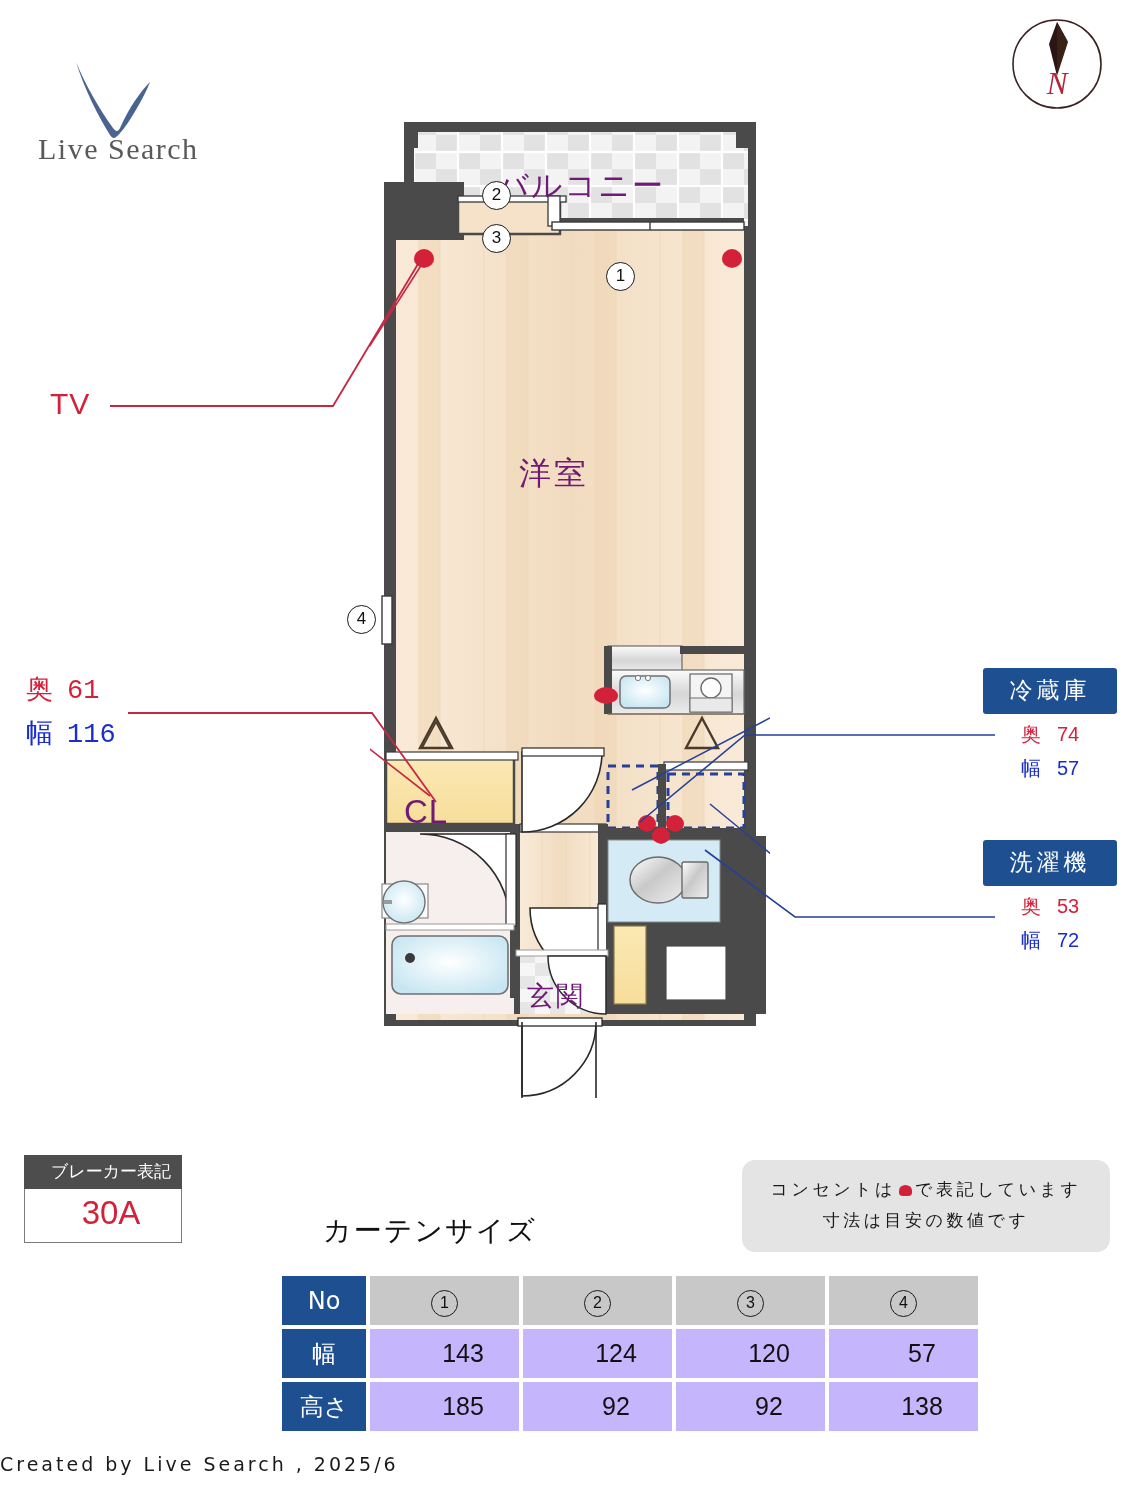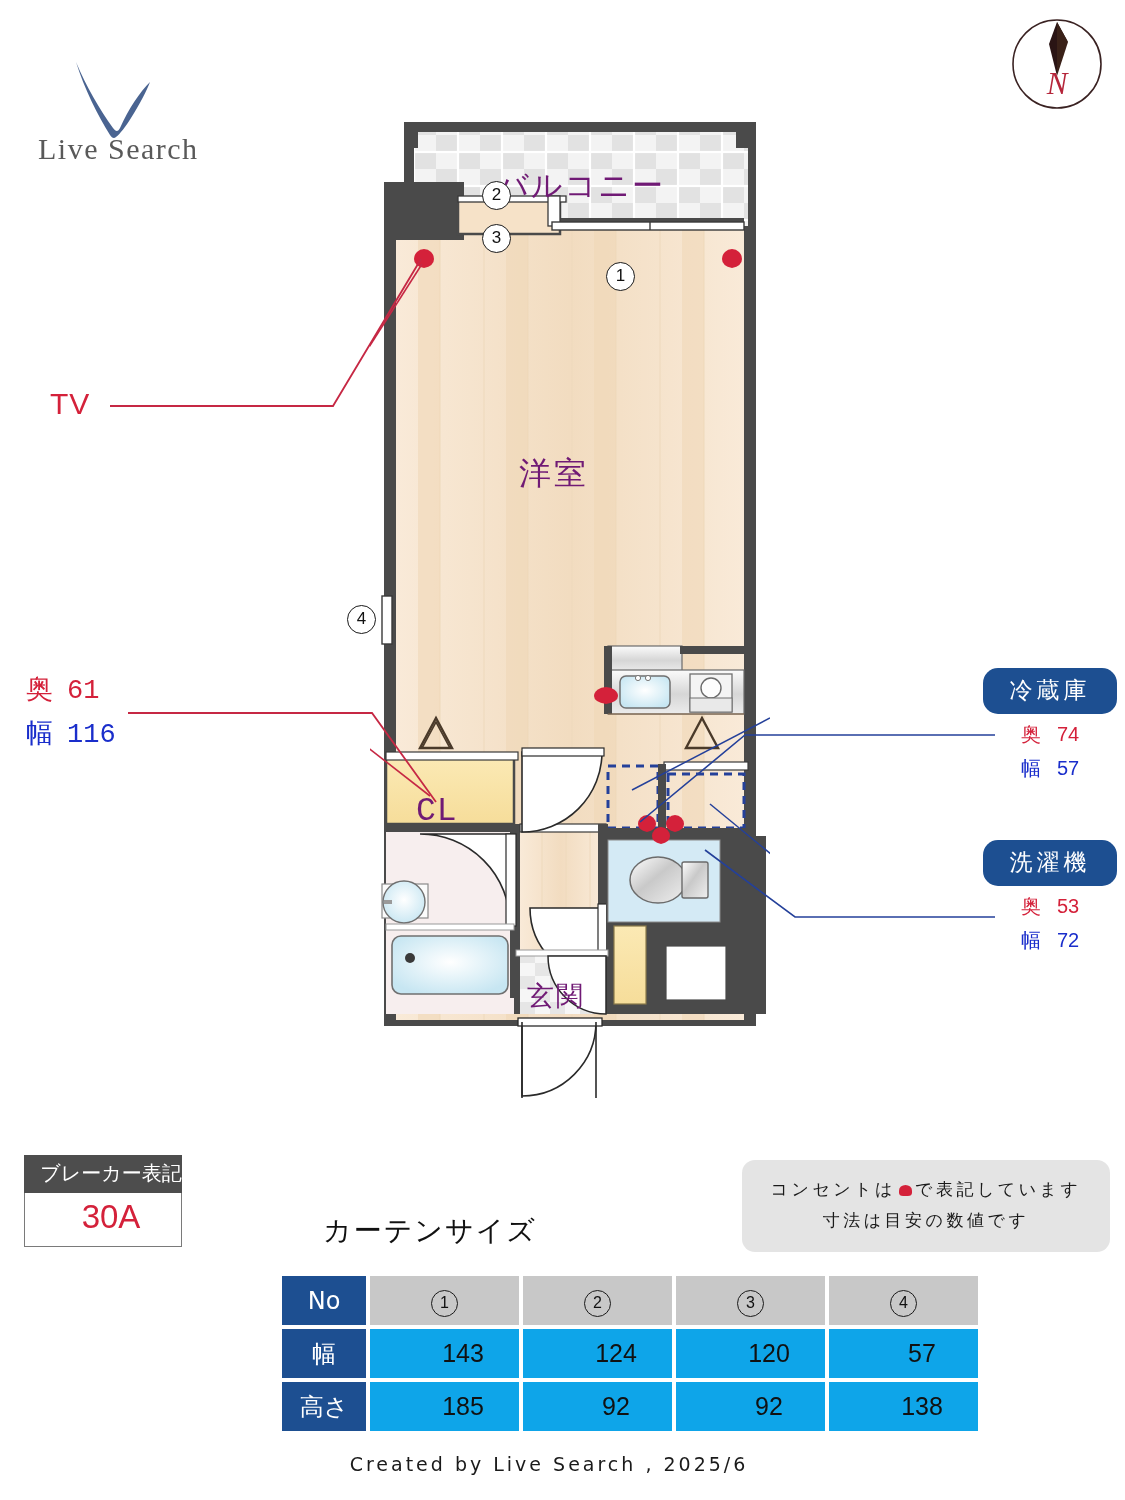--- a/index.html
+++ b/index.html
@@ -47,22 +47,22 @@
   .plan-label {
     position: absolute;
     font-family: "DejaVu Sans", "Liberation Sans", sans-serif;
     color: #701a75;
     white-space: nowrap;
   }
   #label-balcony { left: 497px; top: 165px; font-size: 31px; letter-spacing: 2px; }
   #label-room    { left: 519px; top: 452px; font-size: 32px; letter-spacing: 3px; }
   #label-genkan  { left: 527px; top: 978px; font-size: 27px; letter-spacing: 2px; }
   #label-cl {
-    left: 416px; top: 793px; font-size: 33px;
-    font-family: Liberation Mono, monospace; letter-spacing: 1px;
+    left: 404px; top: 793px; font-size: 33px;
+    font-family: Liberation Sans, sans-serif; letter-spacing: 1px;
   }
 
   
   .circ-num {
     position: absolute;
     width: 27px; height: 27px;
     border: 1.6px solid #1a1a1a;
     border-radius: 50%;
     background: #fff;
     font-size: 17px;
@@ -97,21 +97,21 @@
   
   .appl-box { position: absolute; width: 134px; }
   .appl-title {
     background: #1d4f91;
     color: #fff;
     font-size: 23px;
     text-align: center;
     padding: 7px 0 8px 0;
     letter-spacing: 4px;
     font-family: "DejaVu Sans", sans-serif;
-    border-radius: 15px;
+    border-radius: 3px;
   }
   .appl-row {
     font-size: 20px;
     text-align: center;
     margin-top: 7px;
     font-family: "DejaVu Sans", sans-serif;
     white-space: nowrap;
   }
   .appl-row .lbl-d { color: #d4213a; }
   .appl-row .lbl-w { color: #1a2ecb; }
@@ -119,21 +119,21 @@
   .appl-row .val-w { color: #1a2ecb; font-family: "Liberation Sans", sans-serif; }
   .appl-row .gap { display: inline-block; width: 16px; }
   #fridge-box { left: 983px; top: 668px; }
   #washer-box { left: 983px; top: 840px; }
 
   
   #breaker { left: 24px; top: 1155px; width: 158px; }
   #breaker-head {
     background: #4d4d4d;
     color: #fff;
-    font-size: 20px;
+    font-size: 17px;
     text-align: center;
     padding: 5px 0 6px 16px;
     letter-spacing: 0px;
     font-family: "DejaVu Sans", sans-serif;
   }
   #breaker-body {
     border: 1.5px solid #7a7a7a;
     border-top: none;
     background: #fff;
     text-align: center;
@@ -193,36 +193,36 @@
     margin-top: 27px;
   }
   #curtain-table td.hdr {
     background: #1d4f91;
     color: #fff;
     width: 82px;
     font-family: "DejaVu Sans", sans-serif;
     font-size: 24px;
   }
   #curtain-table td.numhdr { background: #c8c8c8; }
-  #curtain-table td.cell { background: #0ea5e9; color: #111; padding-left: 38px; }
+  #curtain-table td.cell { background: #c4b5fd; color: #111; padding-left: 38px; }
   .tbl-circ {
     display: inline-block;
     width: 25px; height: 25px;
     border: 1.4px solid #1a1a1a;
     border-radius: 50%;
     background: transparent;
     line-height: 23px;
     font-size: 16px;
     color: #111;
   }
 
   
   #footer {
     left: 0; top: 1453px; width: 1098px;
-    text-align: center;
+    text-align: left;
     font-size: 19px;
     letter-spacing: 3px;
     color: #1a1a1a;
     font-family: "DejaVu Sans", sans-serif;
   }
 </style>
 </head>
 <body>
 
 <div class="abs" id="logo-block">

